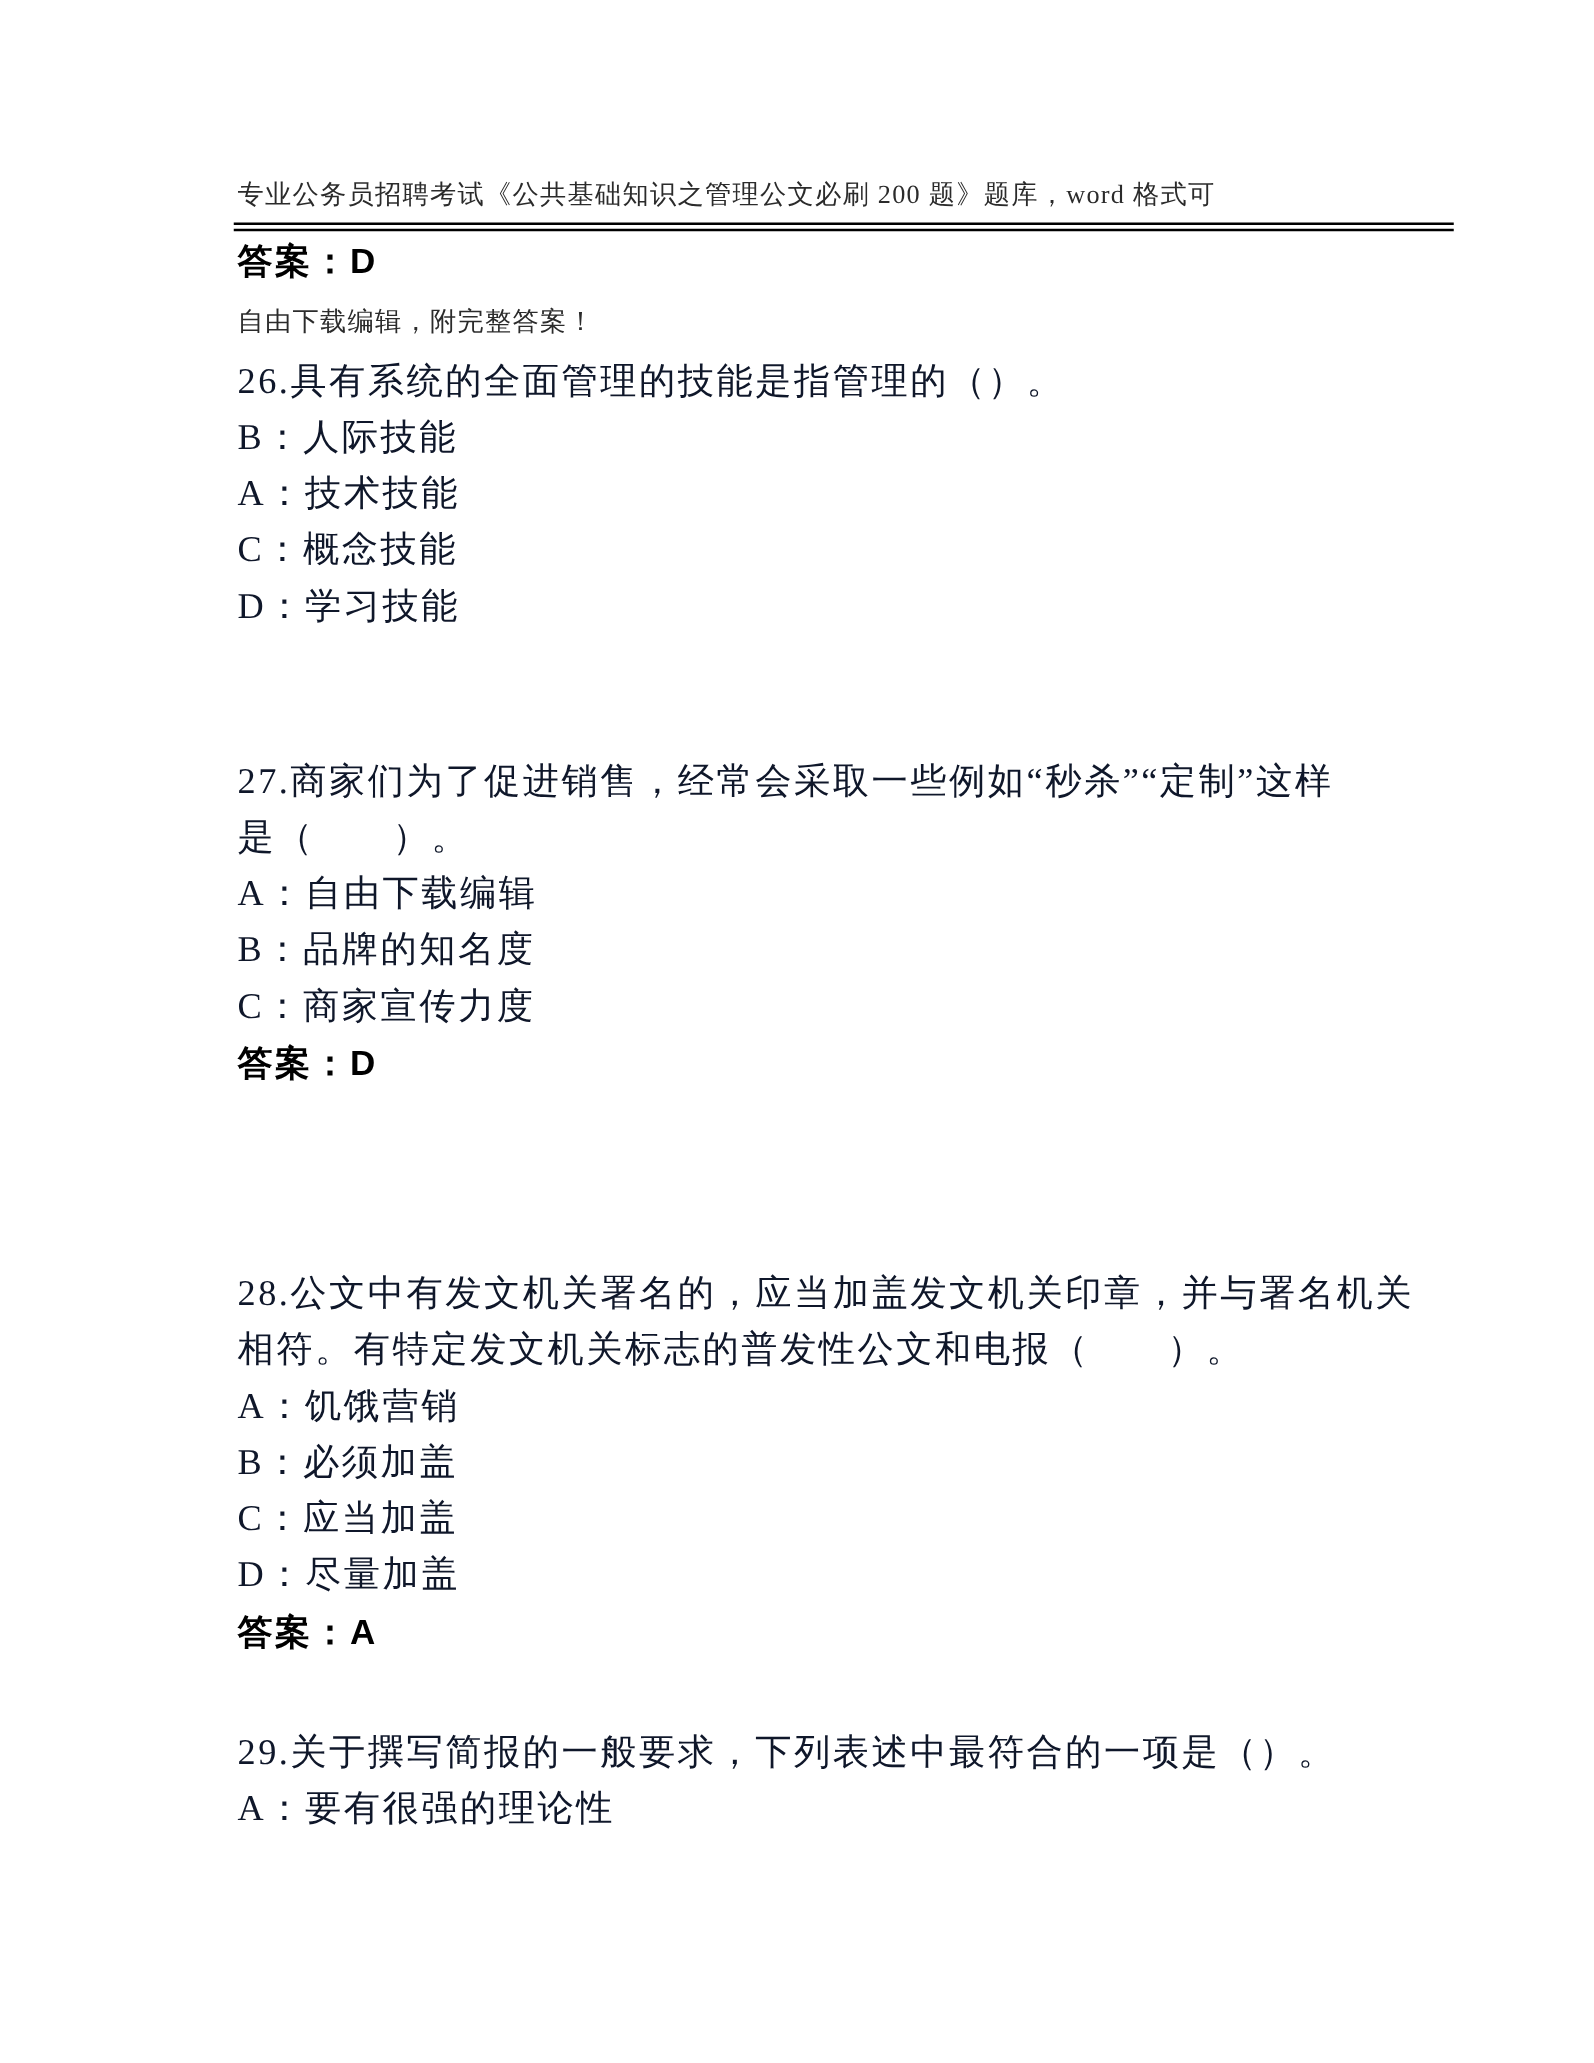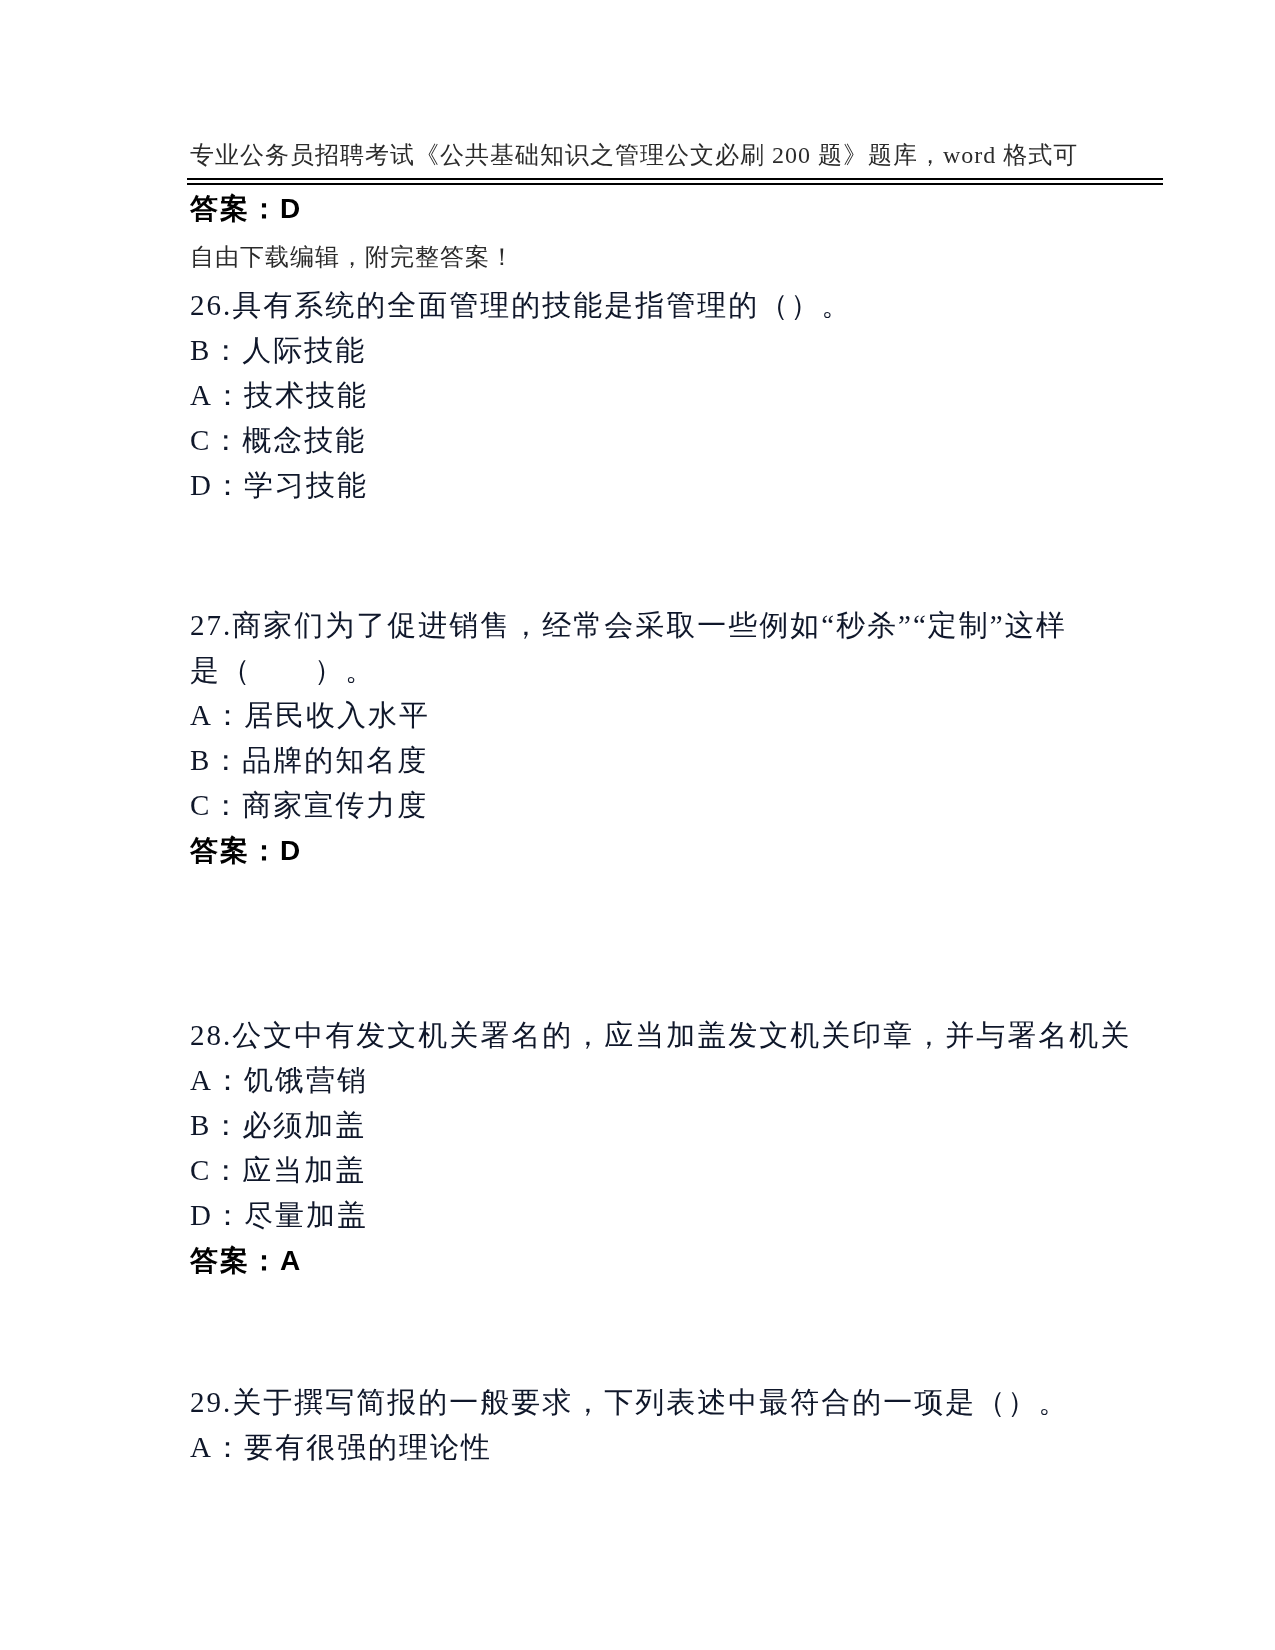--- a/index.html
+++ b/index.html
@@ -14,21 +14,21 @@
     background: #ffffff;
     overflow: hidden;
   }
   
   .header {
     position: absolute;
     left: 190px;
     top: 70px;
     width: 980px;
     font-family: "Liberation Serif", serif;
-    font-size: 24px;
+    font-size: 21px;
     line-height: 34px;
     letter-spacing: 1px;
     color: #2b2b2b;
     white-space: pre;
   }
   .header-rule {
     position: absolute;
     left: 187px;
     top: 178px;
     width: 976px;
@@ -85,27 +85,28 @@
       <div class="qblock" style="top: 283px;">
         <div class="line stem">26.具有系统的全面管理的技能是指管理的（）。</div>
         <div class="line option">B：人际技能</div>
         <div class="line option">A：技术技能</div>
         <div class="line option">C：概念技能</div>
         <div class="line option">D：学习技能</div>
       </div>
       <div class="qblock" style="top: 603px;">
         <div class="line stem">27.商家们为了促进销售，经常会采取一些例如“秒杀”“定制”这样</div>
         <div class="line stem">是（　　）。</div>
-        <div class="line option">A：居民收入水平</div>
+        <div class="line option">A：自由下载编辑</div>
         <div class="line option">B：品牌的知名度</div>
         <div class="line option">C：商家宣传力度</div>
         <div class="line answer">答案：D</div>
       </div>
       <div class="qblock" style="top: 1013px;">
         <div class="line stem">28.公文中有发文机关署名的，应当加盖发文机关印章，并与署名机关</div>
+        <div class="line stem">相符。有特定发文机关标志的普发性公文和电报（　　）。</div>
         <div class="line option">A：饥饿营销</div>
         <div class="line option">B：必须加盖</div>
         <div class="line option">C：应当加盖</div>
         <div class="line option">D：尽量加盖</div>
         <div class="line answer">答案：A</div>
       </div>
       <div class="qblock" style="top: 1380px;">
         <div class="line stem">29.关于撰写简报的一般要求，下列表述中最符合的一项是（）。</div>
         <div class="line option">A：要有很强的理论性</div>
       </div>

